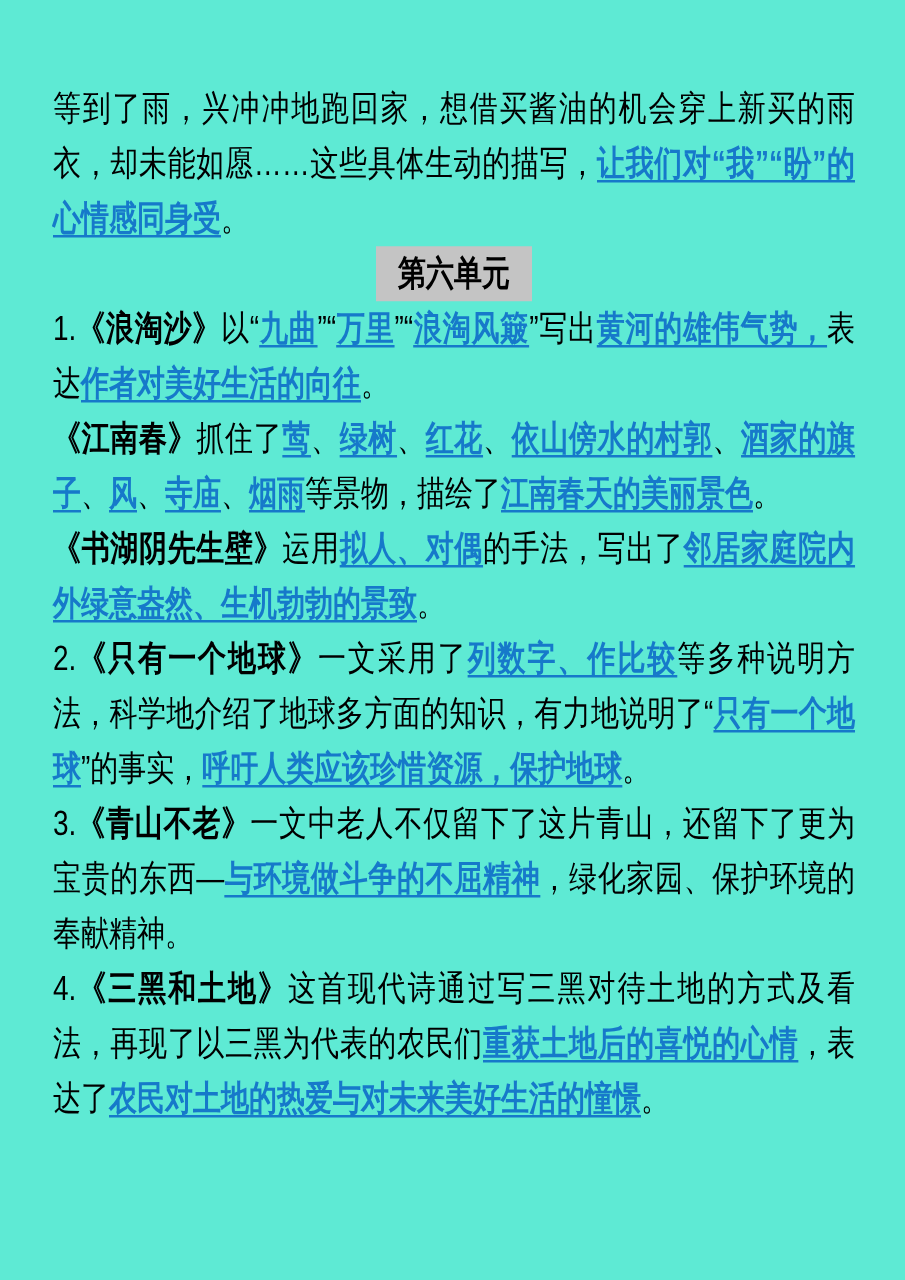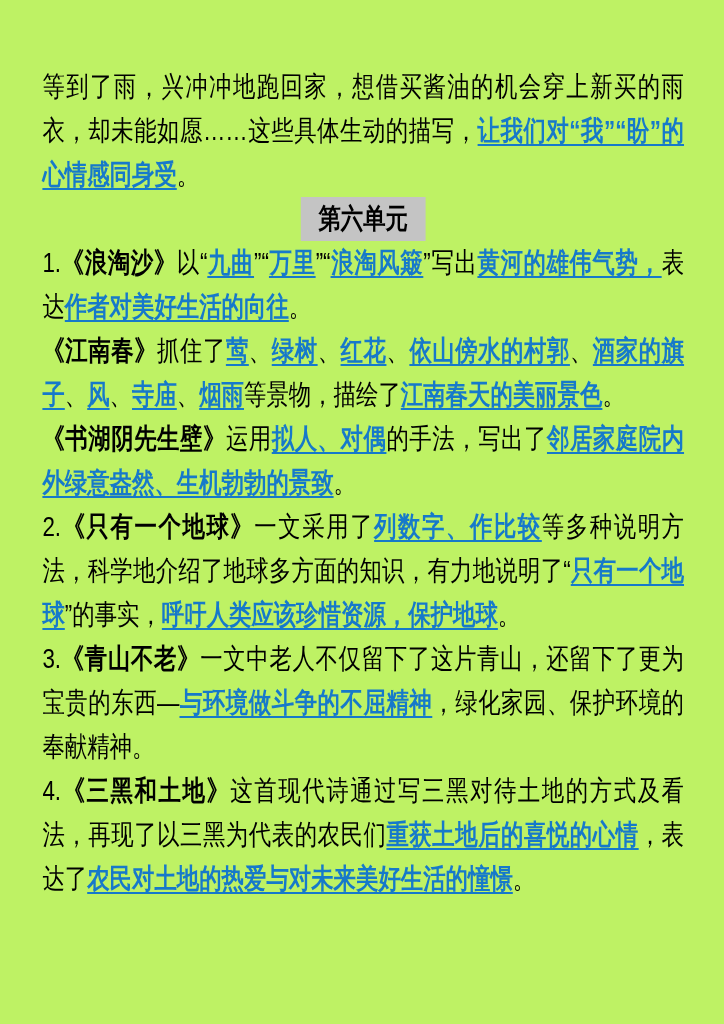--- a/index.html
+++ b/index.html
@@ -1,20 +1,20 @@
 <!DOCTYPE html>
 <html><head>
 <meta charset="utf-8">
 <style>
   html, body { margin: 0; padding: 0; background: #ffffff; }
   .page {
     position: relative;
     width: 724px;
     height: 1024px;
-    background: #bef264;
+    background: #5eead4;
     overflow: hidden;
   }
   .scale-wrap {
     box-sizing: border-box;
     width: 905px;                 
     transform: scaleX(0.8);
     transform-origin: 0 0;
     padding: 65px 50px 0 53px;
     font-family: "Liberation Sans", "DejaVu Sans", sans-serif;
     font-size: 28px;

